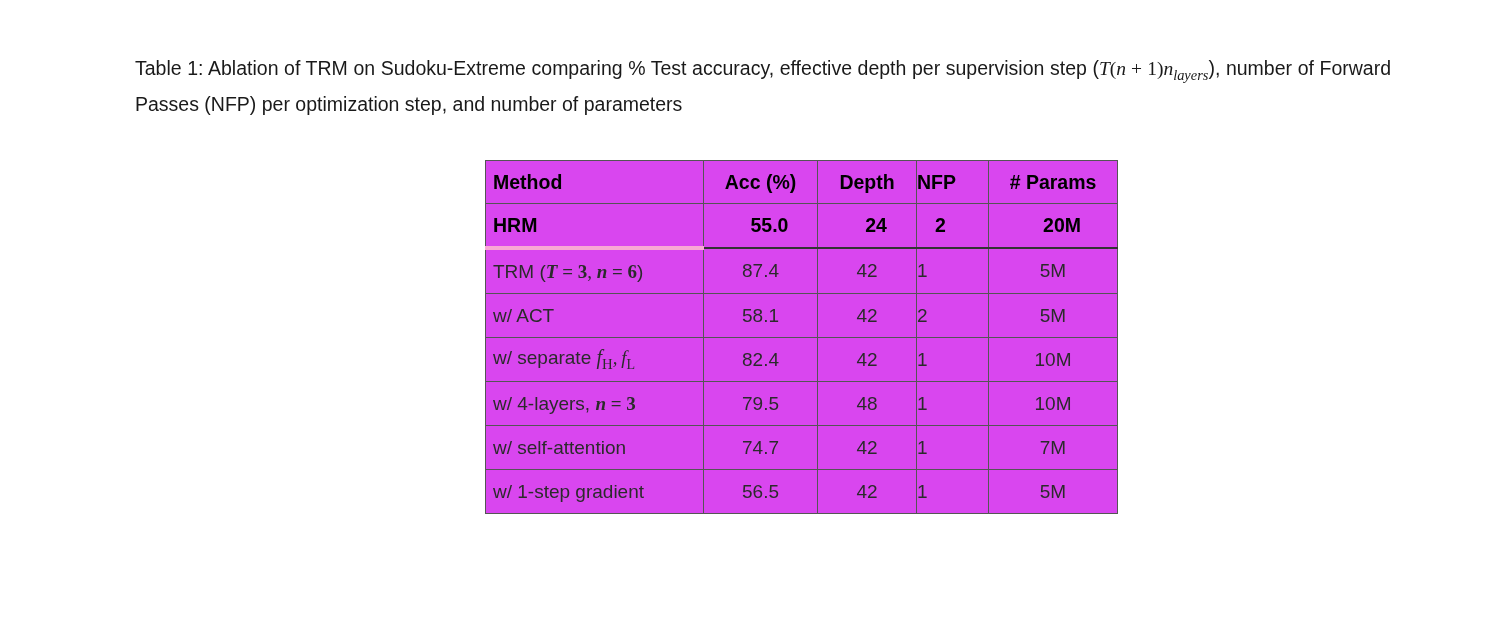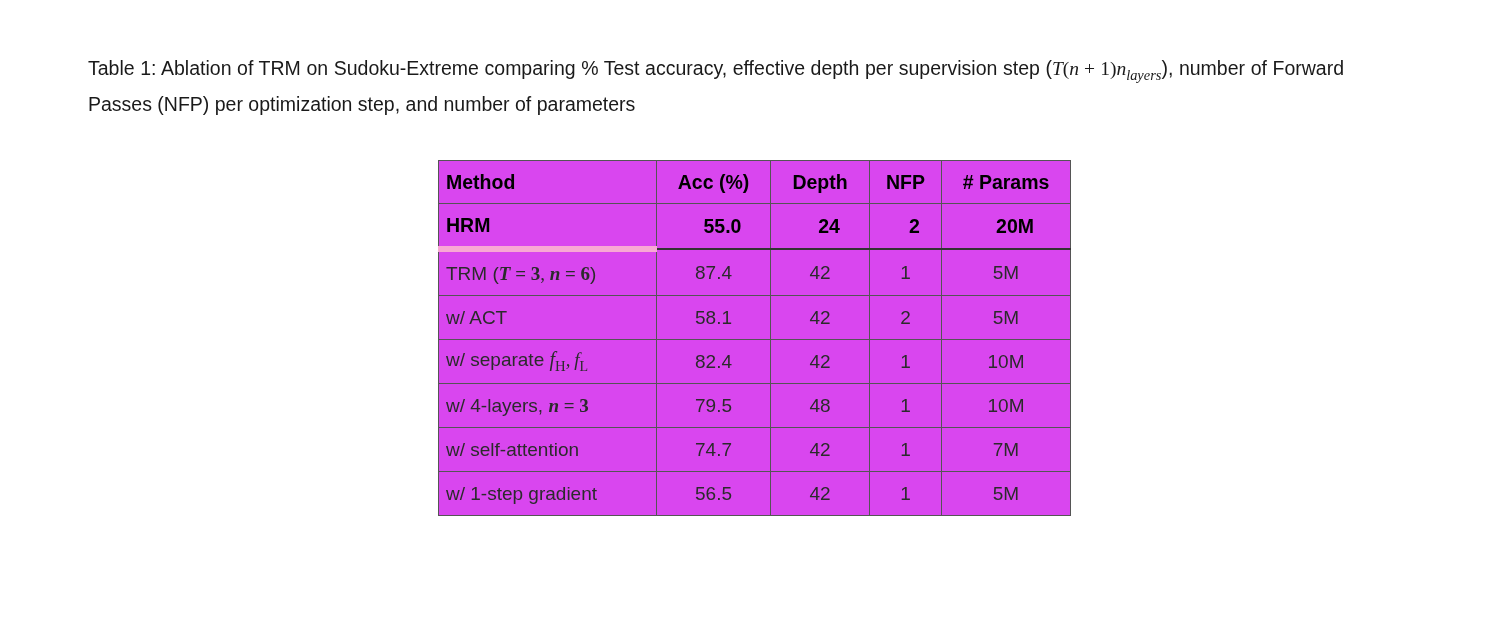--- a/index.html
+++ b/index.html
@@ -12,20 +12,21 @@
     height: 642px;
     font-family: "Liberation Sans", sans-serif;
     color: #1a1a1a;
     overflow: hidden;
   }
   .page {
     position: relative;
     width: 1322px;
     height: 642px;
     box-sizing: border-box;
+    margin-left: 47px;
   }
   .caption {
     position: absolute;
     left: 88px;
     top: 52px;
     width: 1256px;
     font-size: 19.5px;
     line-height: 1.72;
     text-align: justify;
     text-justify: inter-word;
@@ -80,40 +81,40 @@
     text-align: center;
     height: 41px;
   }
   .c-depth {
     width: 80px;
     text-align: center;
     height: 41px;
   }
   .c-nfp {
     width: 53px;
-    text-align: center;
+    text-align: left;
     height: 41px;
   }
   .c-params {
     width: 110px;
     text-align: center;
     height: 41px;
   }
   tr.head th {
     height: 42px;
     font-size: 19.5px;
   }
   tr.hrm td {
     font-weight: bold;
     color: #000;
     height: 42px;
     font-size: 19.5px;
   }
   tr.hrm td.c-method {
-    border-bottom: 6px solid #f9a8d4;
+    border-bottom: 4px solid #f9a8d4;
   }
   tr.hrm td {
     border-bottom: 2px solid #333;
     padding-left: 18px;
   }
   tr.body td {
     height: 43px;
     font-weight: normal;
   }
   .nowrap { white-space: nowrap; }

